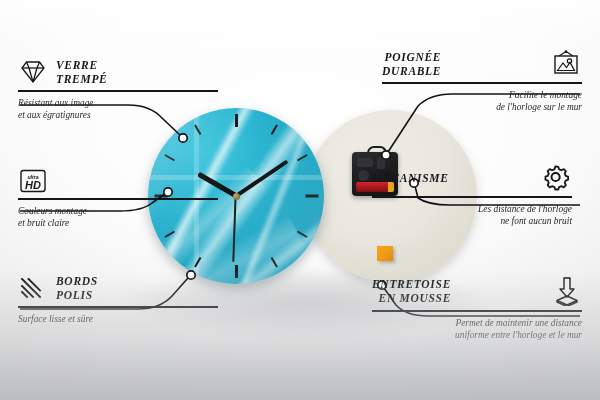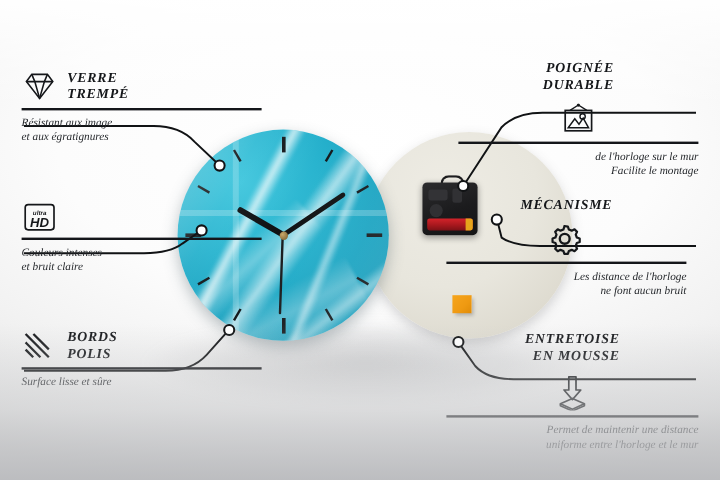--- a/index.html
+++ b/index.html
@@ -188,21 +188,21 @@
     position: absolute;
     width: 200px;
   }
   .callout.left  { text-align: left; }
   .callout.right { text-align: right; }
   .co-head {
     display: flex;
     align-items: center;
     gap: 8px;
   }
-  .callout.right .co-head { justify-content: space-between; flex-direction: column; }
+  .callout.right .co-head { justify-content: space-between; }
   .co-title {
     font-family: "Liberation Serif", serif;
     font-weight: bold;
     font-size: 11.5px;
     letter-spacing: 0.7px;
     line-height: 14px;
     color: #15171a;
     text-transform: uppercase;
   }
   .co-rule {
@@ -319,21 +319,21 @@
 
   <div class="callout left" style="left:18px; top:168px;">
     <div class="co-head">
       <svg class="co-icon" width="30" height="26" viewBox="0 0 30 26">
         <rect x="3" y="2.5" width="24" height="21" rx="2.5" fill="none" stroke="currentColor" stroke-width="1.4"></rect>
         <text x="15" y="11" font-family="Liberation Sans, sans-serif" font-size="5.2" font-weight="bold" text-anchor="middle" fill="currentColor">ultra</text>
         <text x="15" y="21" font-family="Liberation Sans, sans-serif" font-size="11" font-weight="bold" text-anchor="middle" fill="currentColor">HD</text>
       </svg>
     </div>
     <div class="co-rule"></div>
-    <div class="co-desc">Couleurs intenses</div>
+    <div class="co-desc">Couleurs montage</div>
     <div class="co-desc">et bruit claire</div>
   </div>
 
   <div class="callout left" style="left:18px; top:274px;">
     <div class="co-head">
       <svg class="co-icon" width="30" height="26" viewBox="0 0 30 26">
         <g stroke="currentColor" stroke-width="1.9" stroke-linecap="square">
           <path d="M4,4 L22,22"></path>
             <path d="M4,11 L15,22"></path>
             <path d="M4,17 L9,22"></path>
@@ -358,22 +358,22 @@
       </div>
       <svg class="co-icon" width="32" height="28" viewBox="0 0 32 28">
         <path d="M16,1.5 L9,6 M16,1.5 L23,6" fill="none" stroke="currentColor" stroke-width="1.2"></path>
         <circle cx="16" cy="1.6" r="1.3" fill="currentColor"></circle>
         <rect x="5" y="6" width="22" height="17" fill="none" stroke="currentColor" stroke-width="1.4"></rect>
         <path d="M7.5,20.5 L13,13 L16.5,17.5 L20,12.5 L24.5,20.5 Z" fill="none" stroke="currentColor" stroke-width="1.2"></path>
         <circle cx="19.5" cy="11" r="2.2" fill="none" stroke="currentColor" stroke-width="1.2"></circle>
       </svg>
     </div>
     <div class="co-rule"></div>
+    <div class="co-desc">Facilite le montage</div>
     <div class="co-desc">de l'horloge sur le mur</div>
-    <div class="co-desc">Facilite le montage</div>
   </div>
 
   <div class="callout right" style="left:372px; top:164px;">
     <div class="co-head">
       <div>
         <div class="co-title">MÉCANISME</div>
       </div>
       <svg class="co-icon" width="30" height="28" viewBox="0 0 30 28">
         <g fill="none" stroke="currentColor" stroke-width="2" stroke-linejoin="round">
           <path d="M15,3.2 l3.2,0.6 0.9,2.6 2.6,1.0 2.5,-1.2 2.3,2.3 -1.2,2.5 1.0,2.6 2.6,0.9 0,3.2

